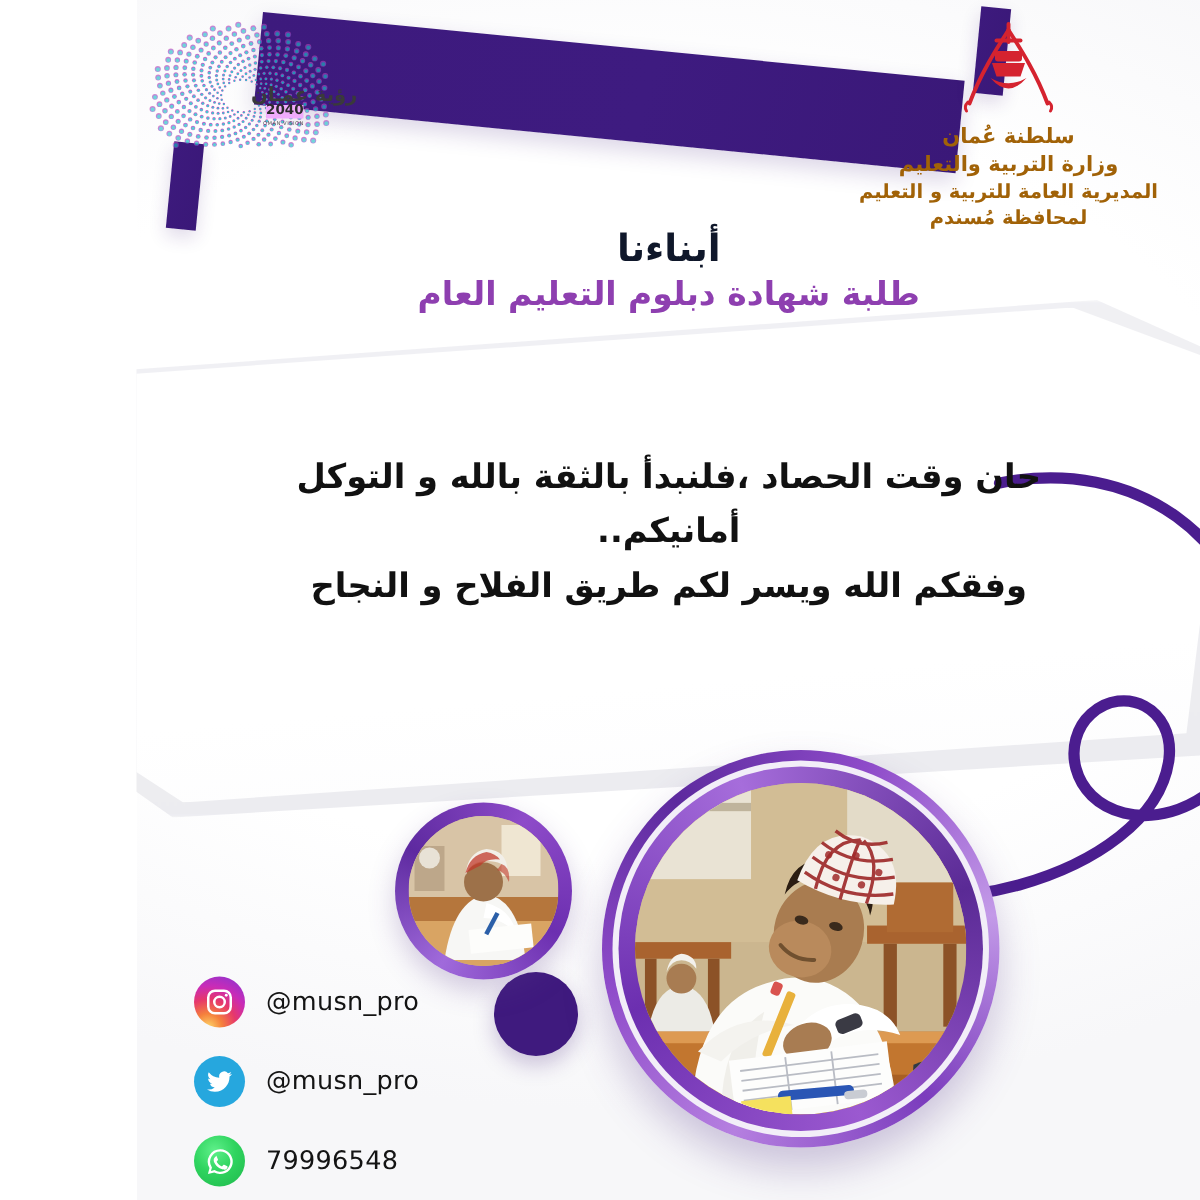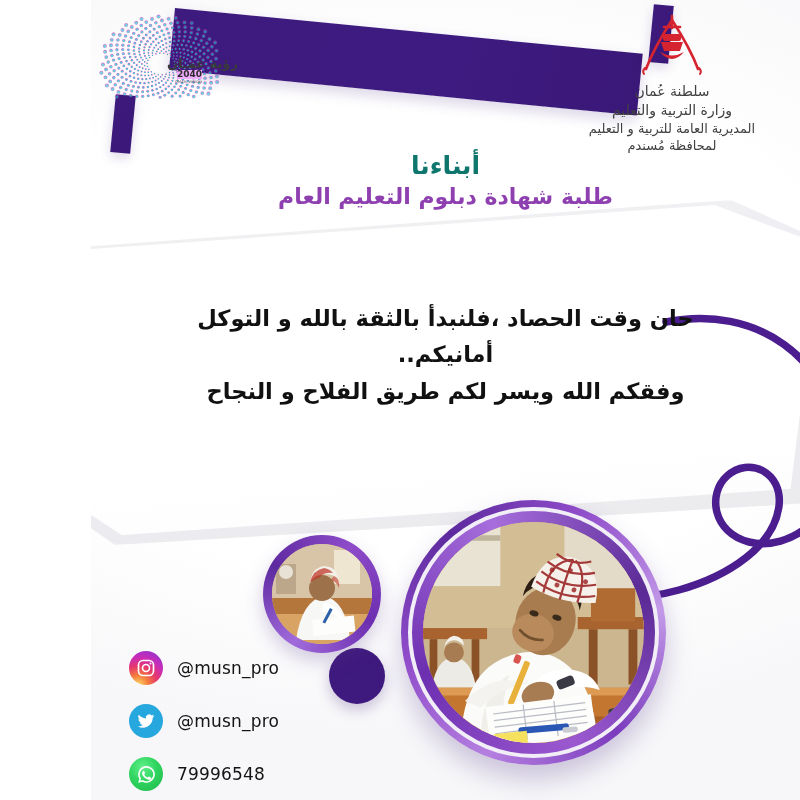--- a/index.html
+++ b/index.html
@@ -109,42 +109,42 @@
     position: absolute;
     right: 18px;
     top: 12px;
     width: 220px;
     text-align: center;
     color: #1b1b1b;
   }
   .khanjar { display:block; margin: 0 auto 6px; }
   .emblem-line {
     font-size: 14px;
-    font-weight: 400;
+    font-weight: 700;
     line-height: 1.35;
-    color: #404040;
+    color: #a16207;
     white-space: nowrap;
   }
   .emblem-line.l1 { font-size: 14px; }
   .emblem-line.l2 { font-size: 14px; }
   .emblem-line.l3 { font-size: 13px; }
   .emblem-line.l4 { font-size: 13px; }
 
   
   .headings {
     position: absolute;
     left: 0; right: 0;
     top: 150px;
     text-align: center;
     z-index: 6;
   }
   .heading-1 {
     font-size: 25px;
     font-weight: 700;
-    color: #0f766e;
+    color: #0f172a;
     line-height: 1.25;
   }
   .heading-2 {
     font-size: 22px;
     font-weight: 700;
     color: #8e3fb0;
     line-height: 1.3;
     margin-top: 2px;
   }
 

